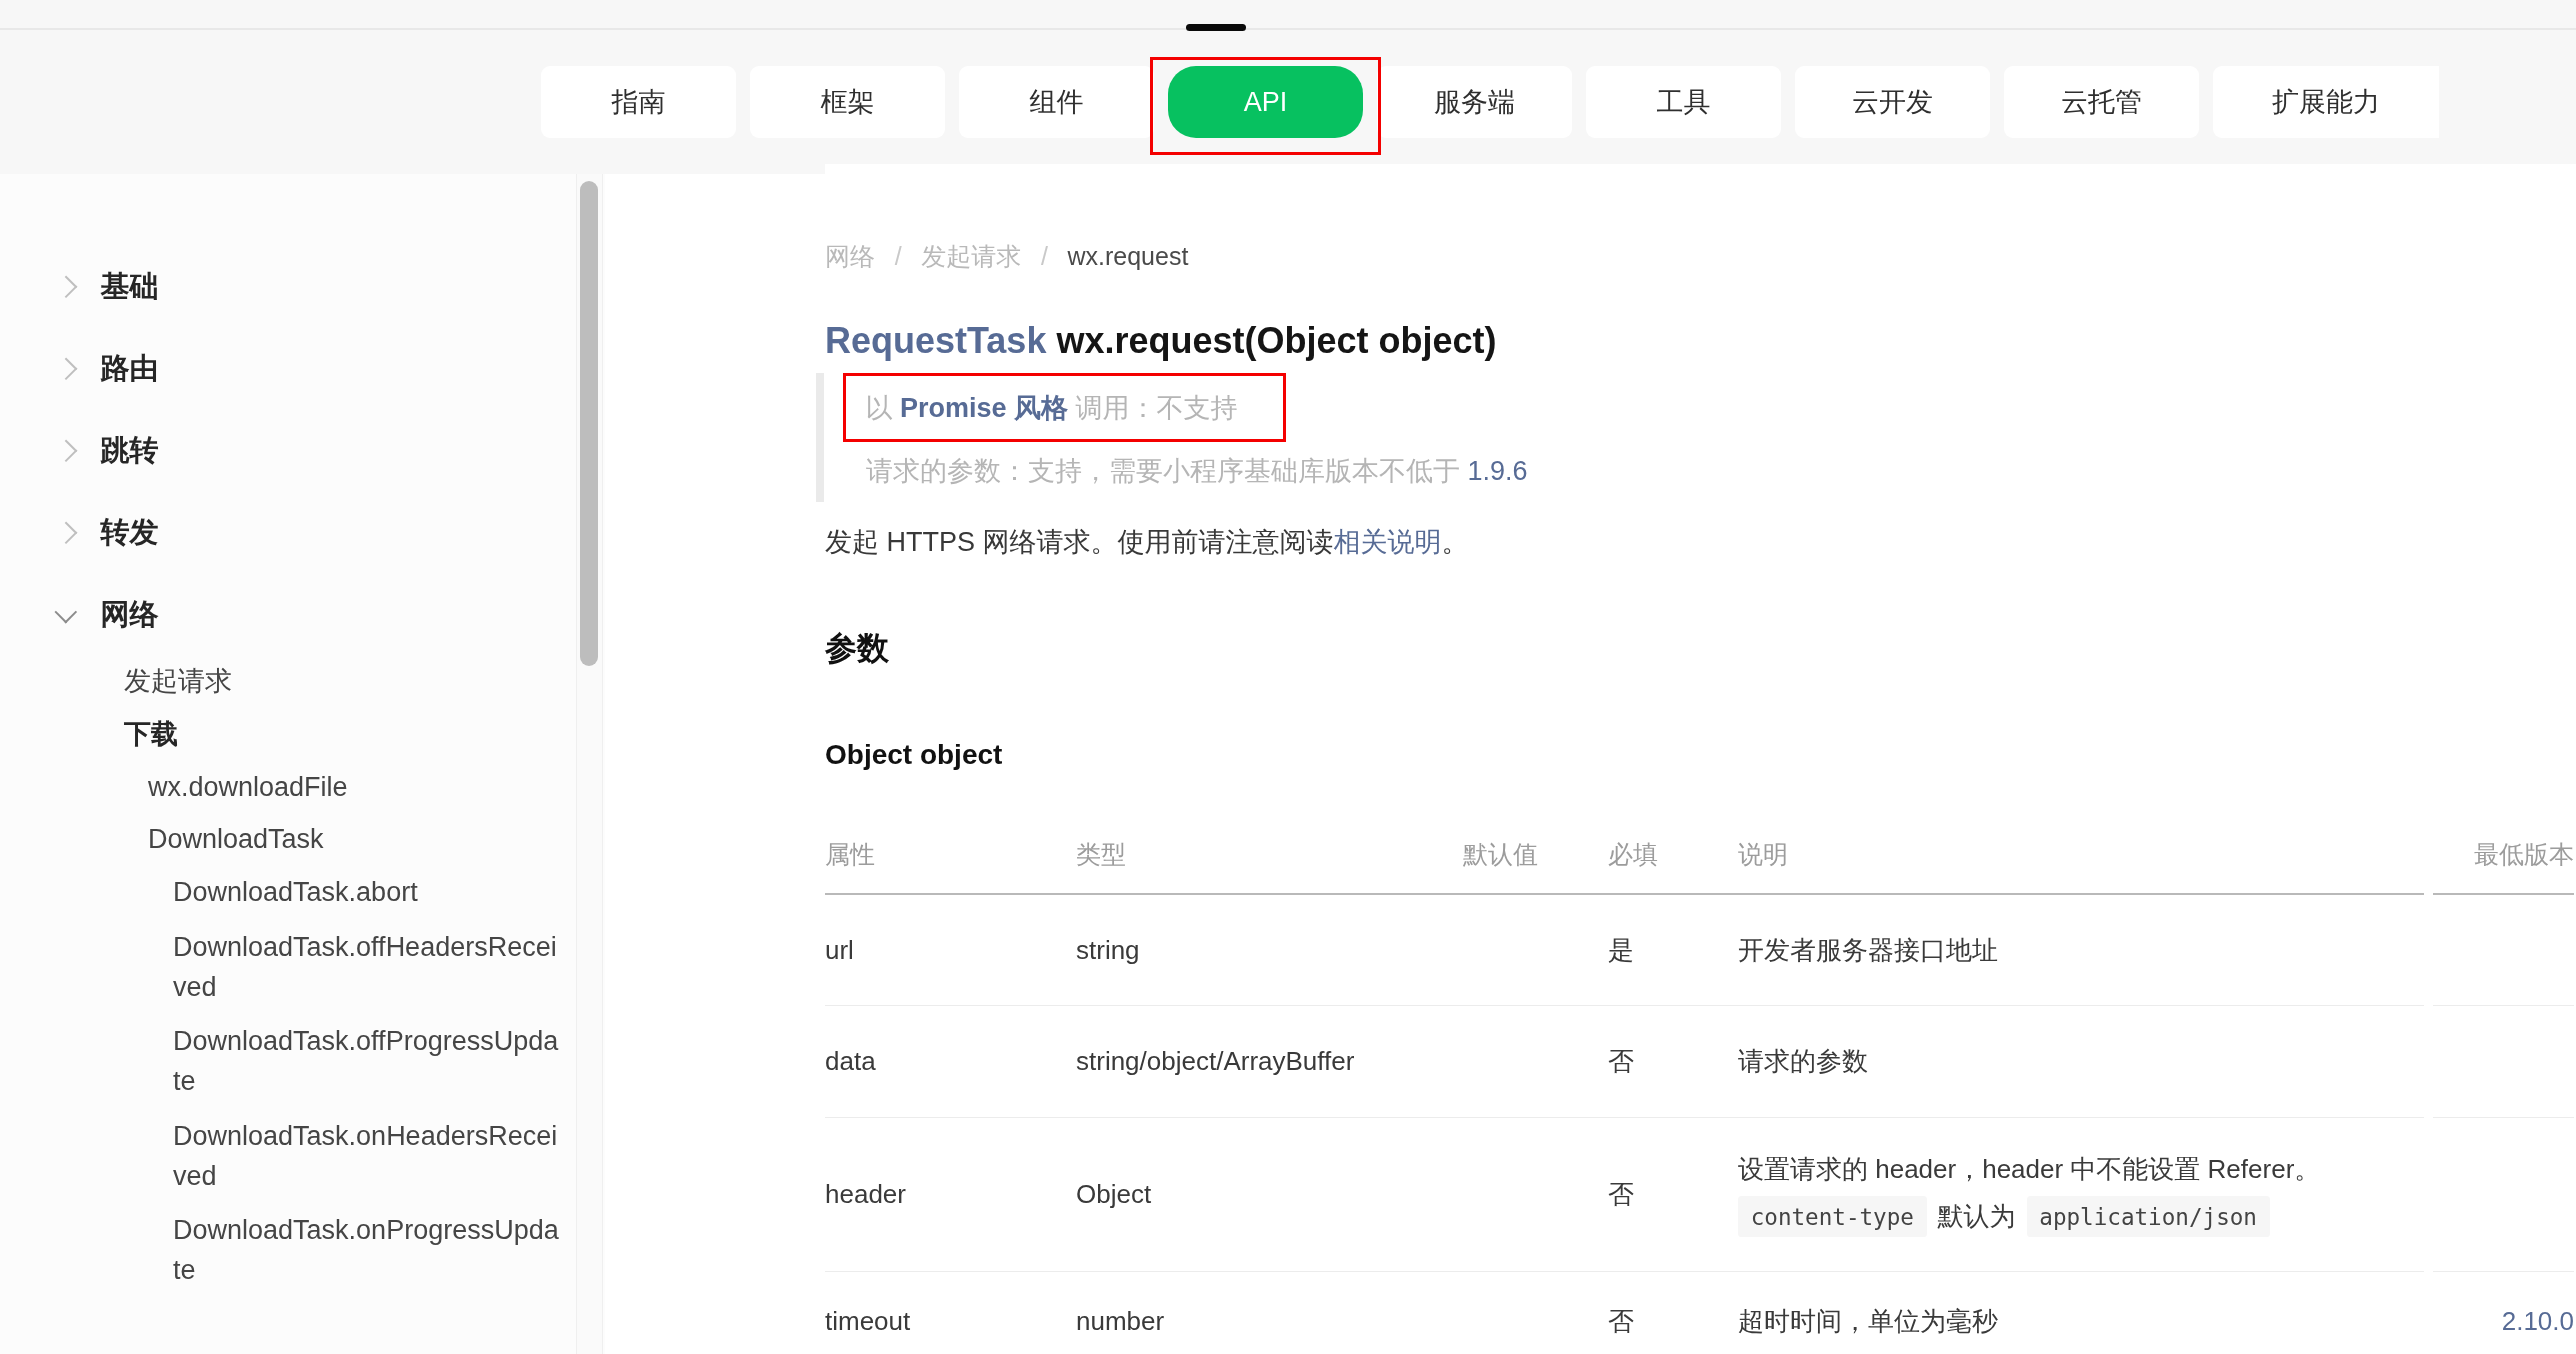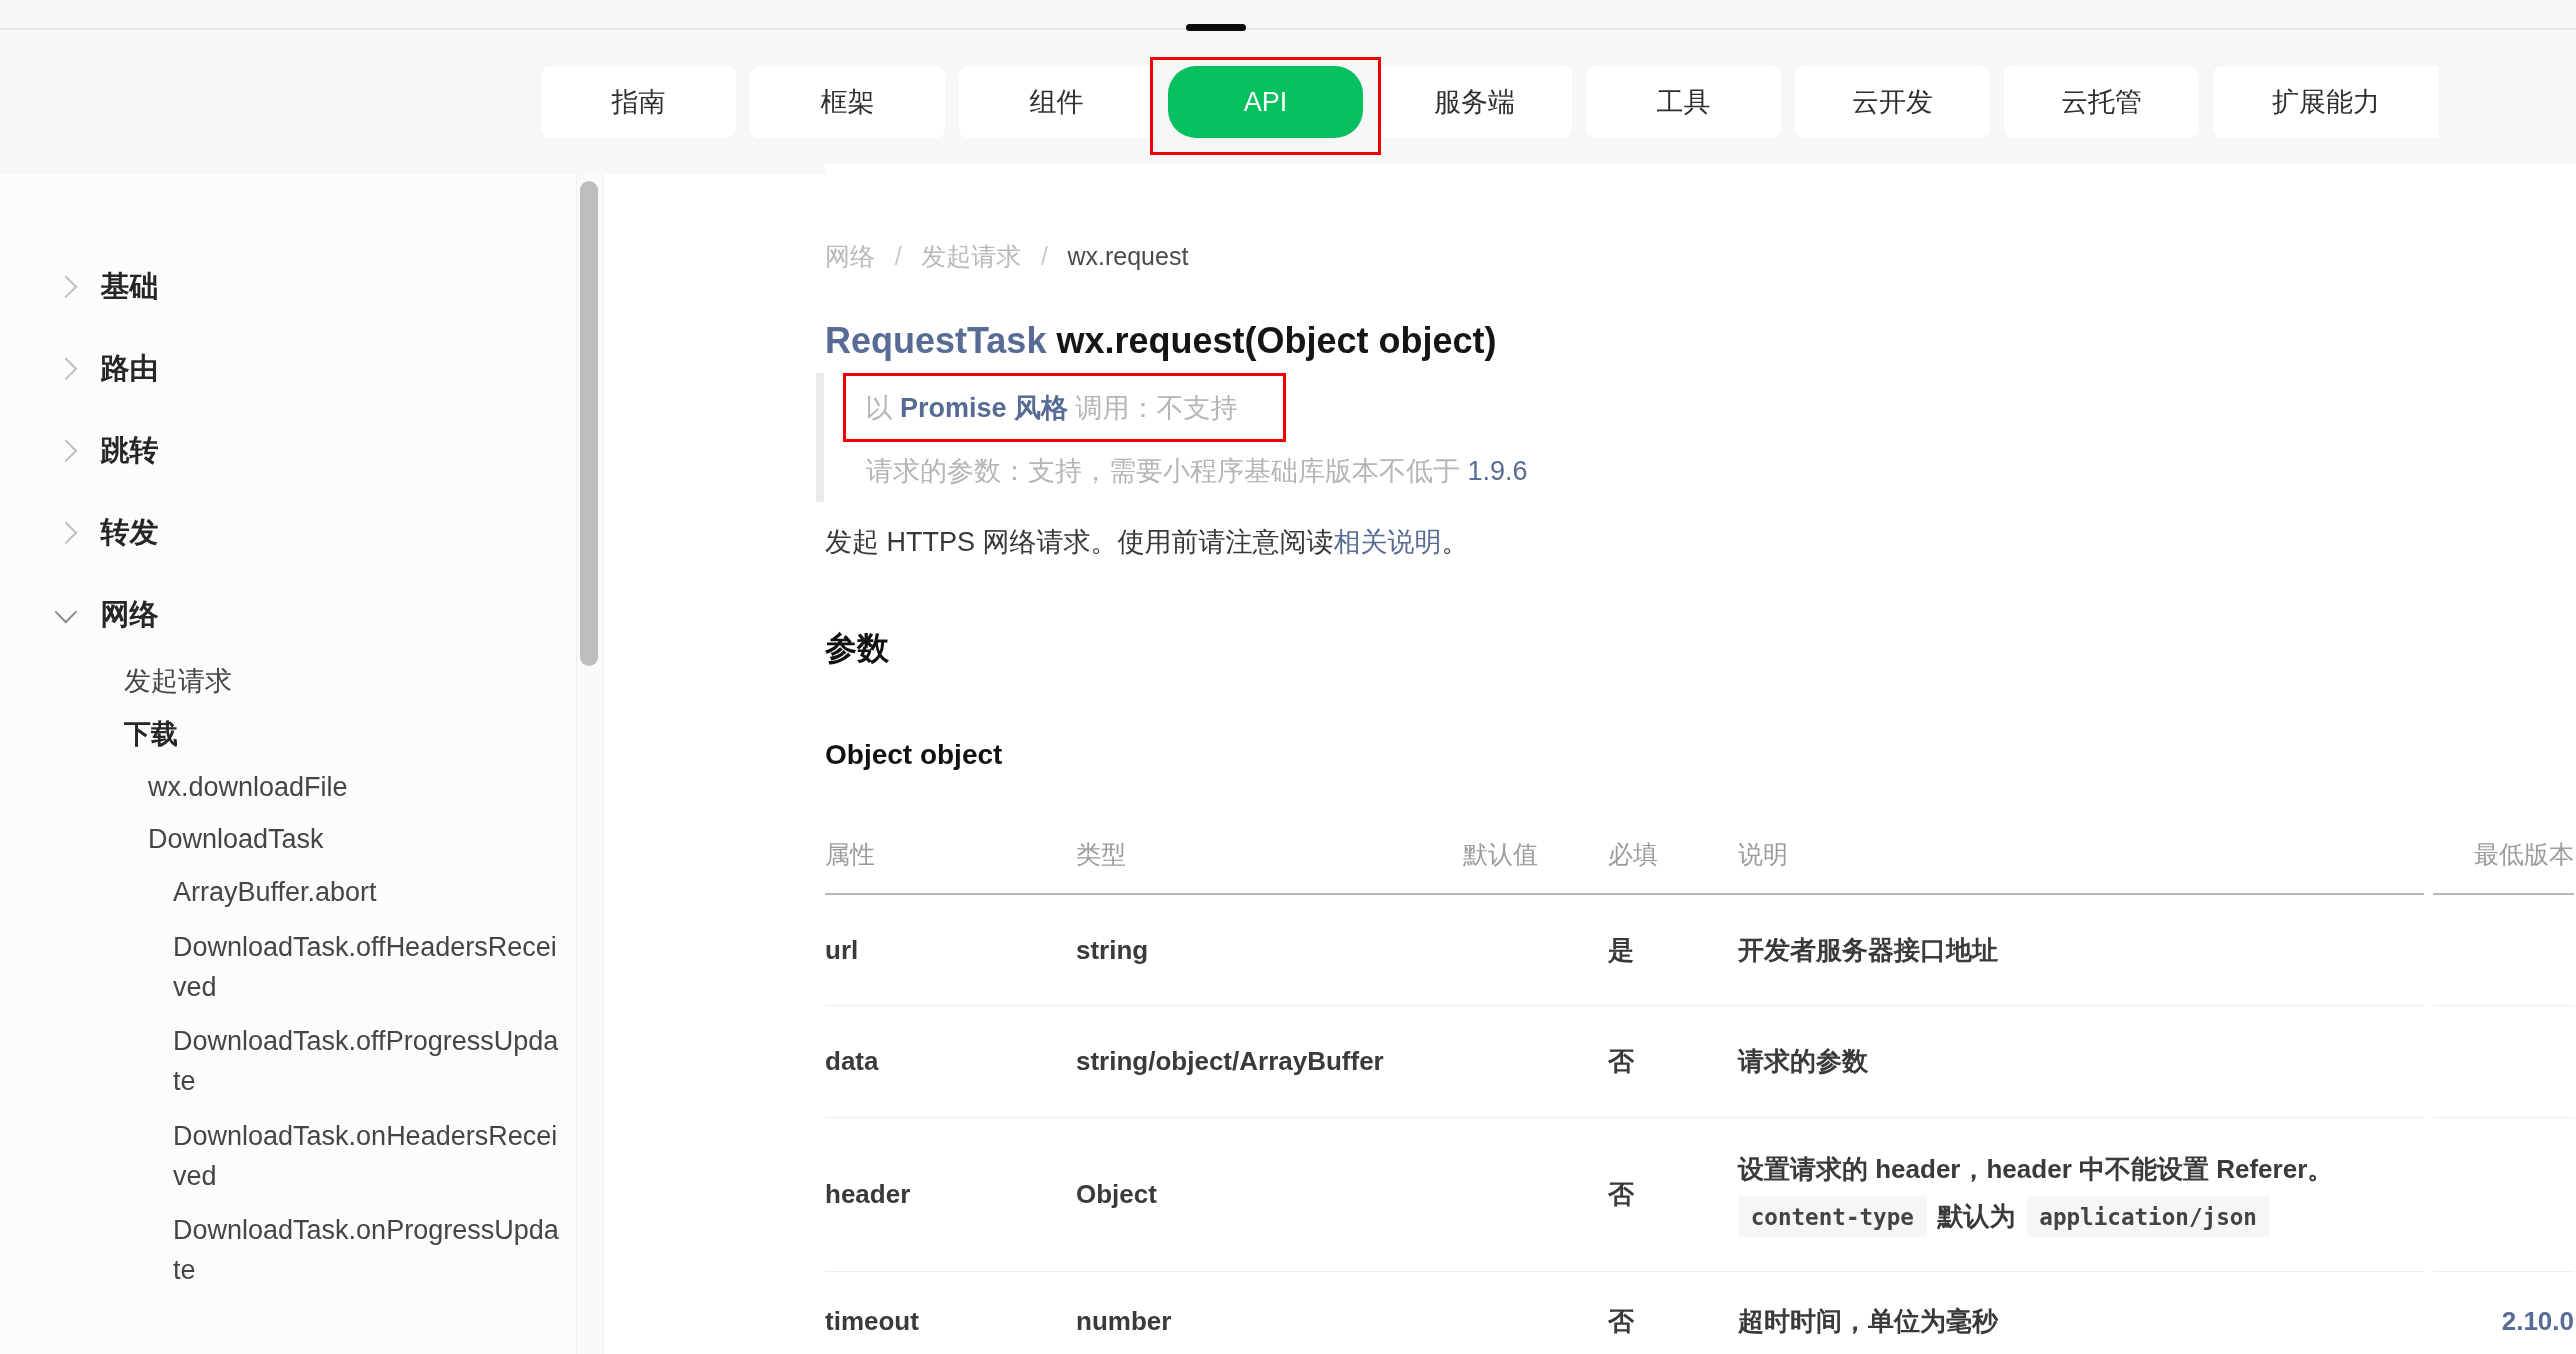--- a/index.html
+++ b/index.html
@@ -50,21 +50,21 @@
   .intro .ilink{color:#576b95;cursor:pointer;}
   .h2{position:absolute;left:0;top:463px;font-size:32px;font-weight:700;color:#111;}
   .h3{position:absolute;left:0;top:575px;font-size:28px;font-weight:700;color:#111;}
 
   
   .ptable{position:absolute;left:0;top:666px;width:1749px;}
   .trow{display:grid;grid-template-columns:251px 387px 145px 130px 686px 9px 141px;}
   .trow > div{display:flex;align-items:center;}
   .thead > div{font-size:25px;color:#9c9c9c;border-bottom:2.7px solid #b9b9b9;padding-bottom:22px;height:41px;align-items:flex-end;}
   .thead .spacer{border-bottom:none;}
-  .tbody-row > div{font-size:26px;color:#3a3a3a;border-bottom:1.8px solid #ececec;font-weight:bold;}
+  .tbody-row > div{font-size:26px;color:#3a3a3a;border-bottom:1.8px solid #ececec;}
   .tbody-row .spacer{border-bottom:none;}
   .row-url > div{height:110px;}
   .row-data > div{height:111px;}
   .row-header > div{height:153px;}
   .row-timeout > div{height:99px;border-bottom:none;}
   .col-right{justify-content:flex-end;}
   .ver-link{color:#576b95;cursor:pointer;}
   .desc-multi{display:flex;flex-direction:column;justify-content:center;gap:9px;}
   .desc-line2{display:flex;align-items:center;gap:11px;}
   .chip{font-family:"DejaVu Sans Mono","Liberation Mono",monospace;font-size:22.6px;color:#434343;background:#f6f6f6;border-radius:3.6px;padding:7.2px 12.7px;}
@@ -130,21 +130,21 @@
       </div>
       <div class="sb-cat">
         <span class="chev down"></span>
         <span class="label">网络</span>
       </div>
       <div class="sb-sub">
         <div class="sb-item lv1">发起请求</div>
         <div class="sb-item lv1 bold">下载</div>
         <div class="sb-item lv2">wx.downloadFile</div>
         <div class="sb-item lv2">DownloadTask</div>
-        <div class="sb-item lv3">ArrayBuffer.abort</div>
+        <div class="sb-item lv3">DownloadTask.abort</div>
         <div class="sb-item lv3">DownloadTask.offHeadersReceived</div>
         <div class="sb-item lv3">DownloadTask.offProgressUpdate</div>
         <div class="sb-item lv3">DownloadTask.onHeadersReceived</div>
         <div class="sb-item lv3">DownloadTask.onProgressUpdate</div>
       </div>
     </div>
     <div class="sb-track">
       <div class="sb-thumb"></div>
     </div>
   </div>

